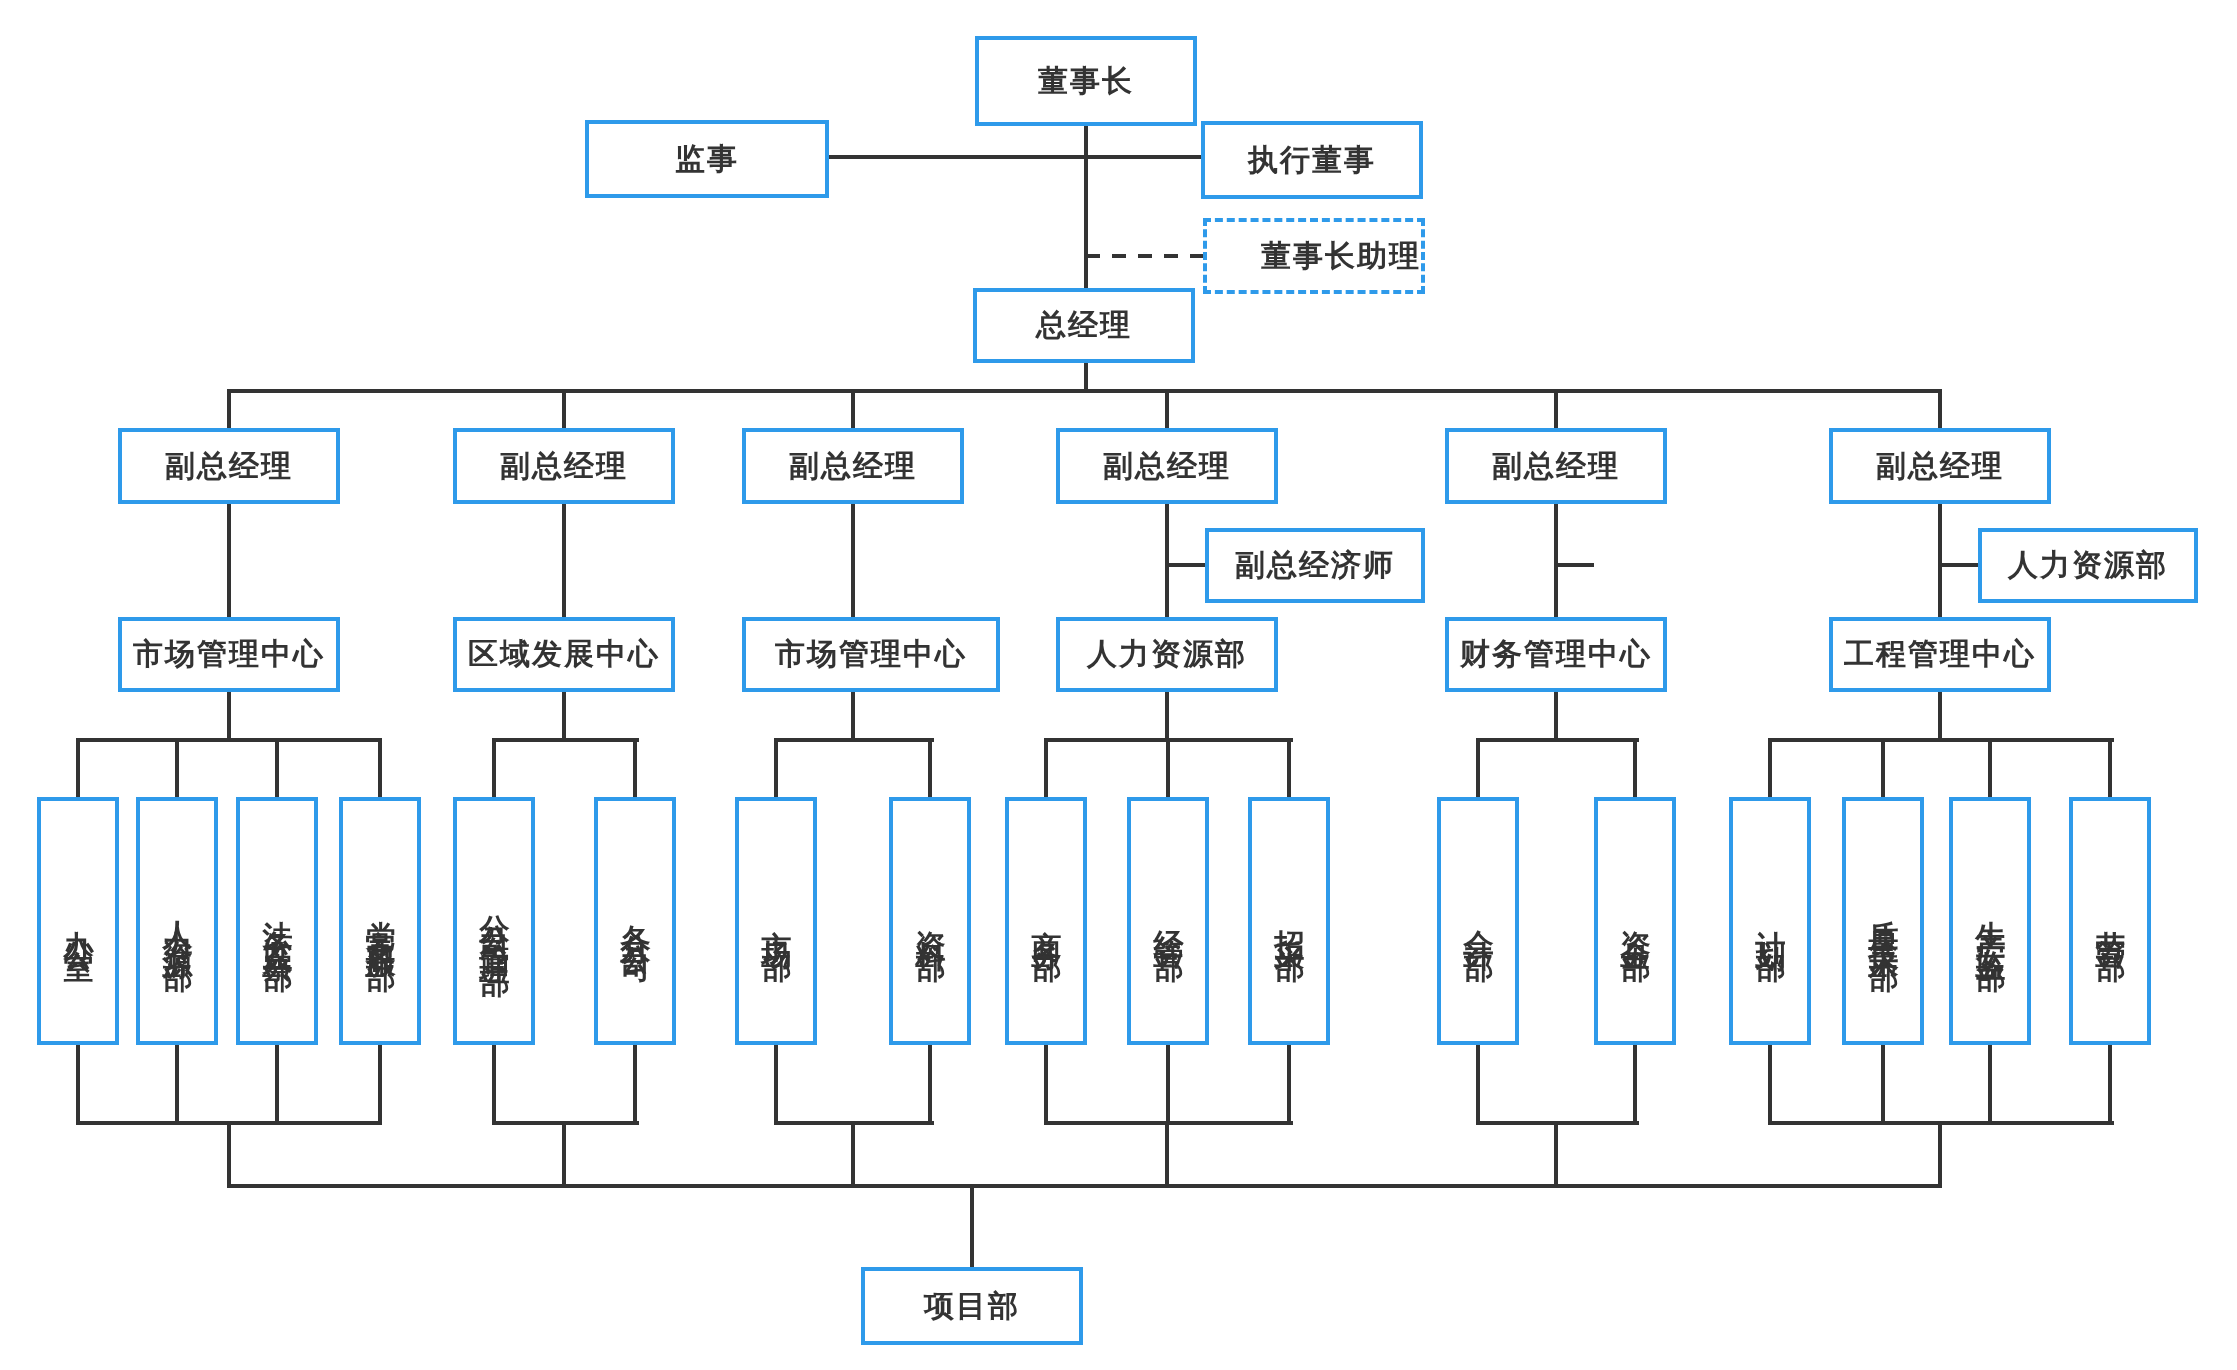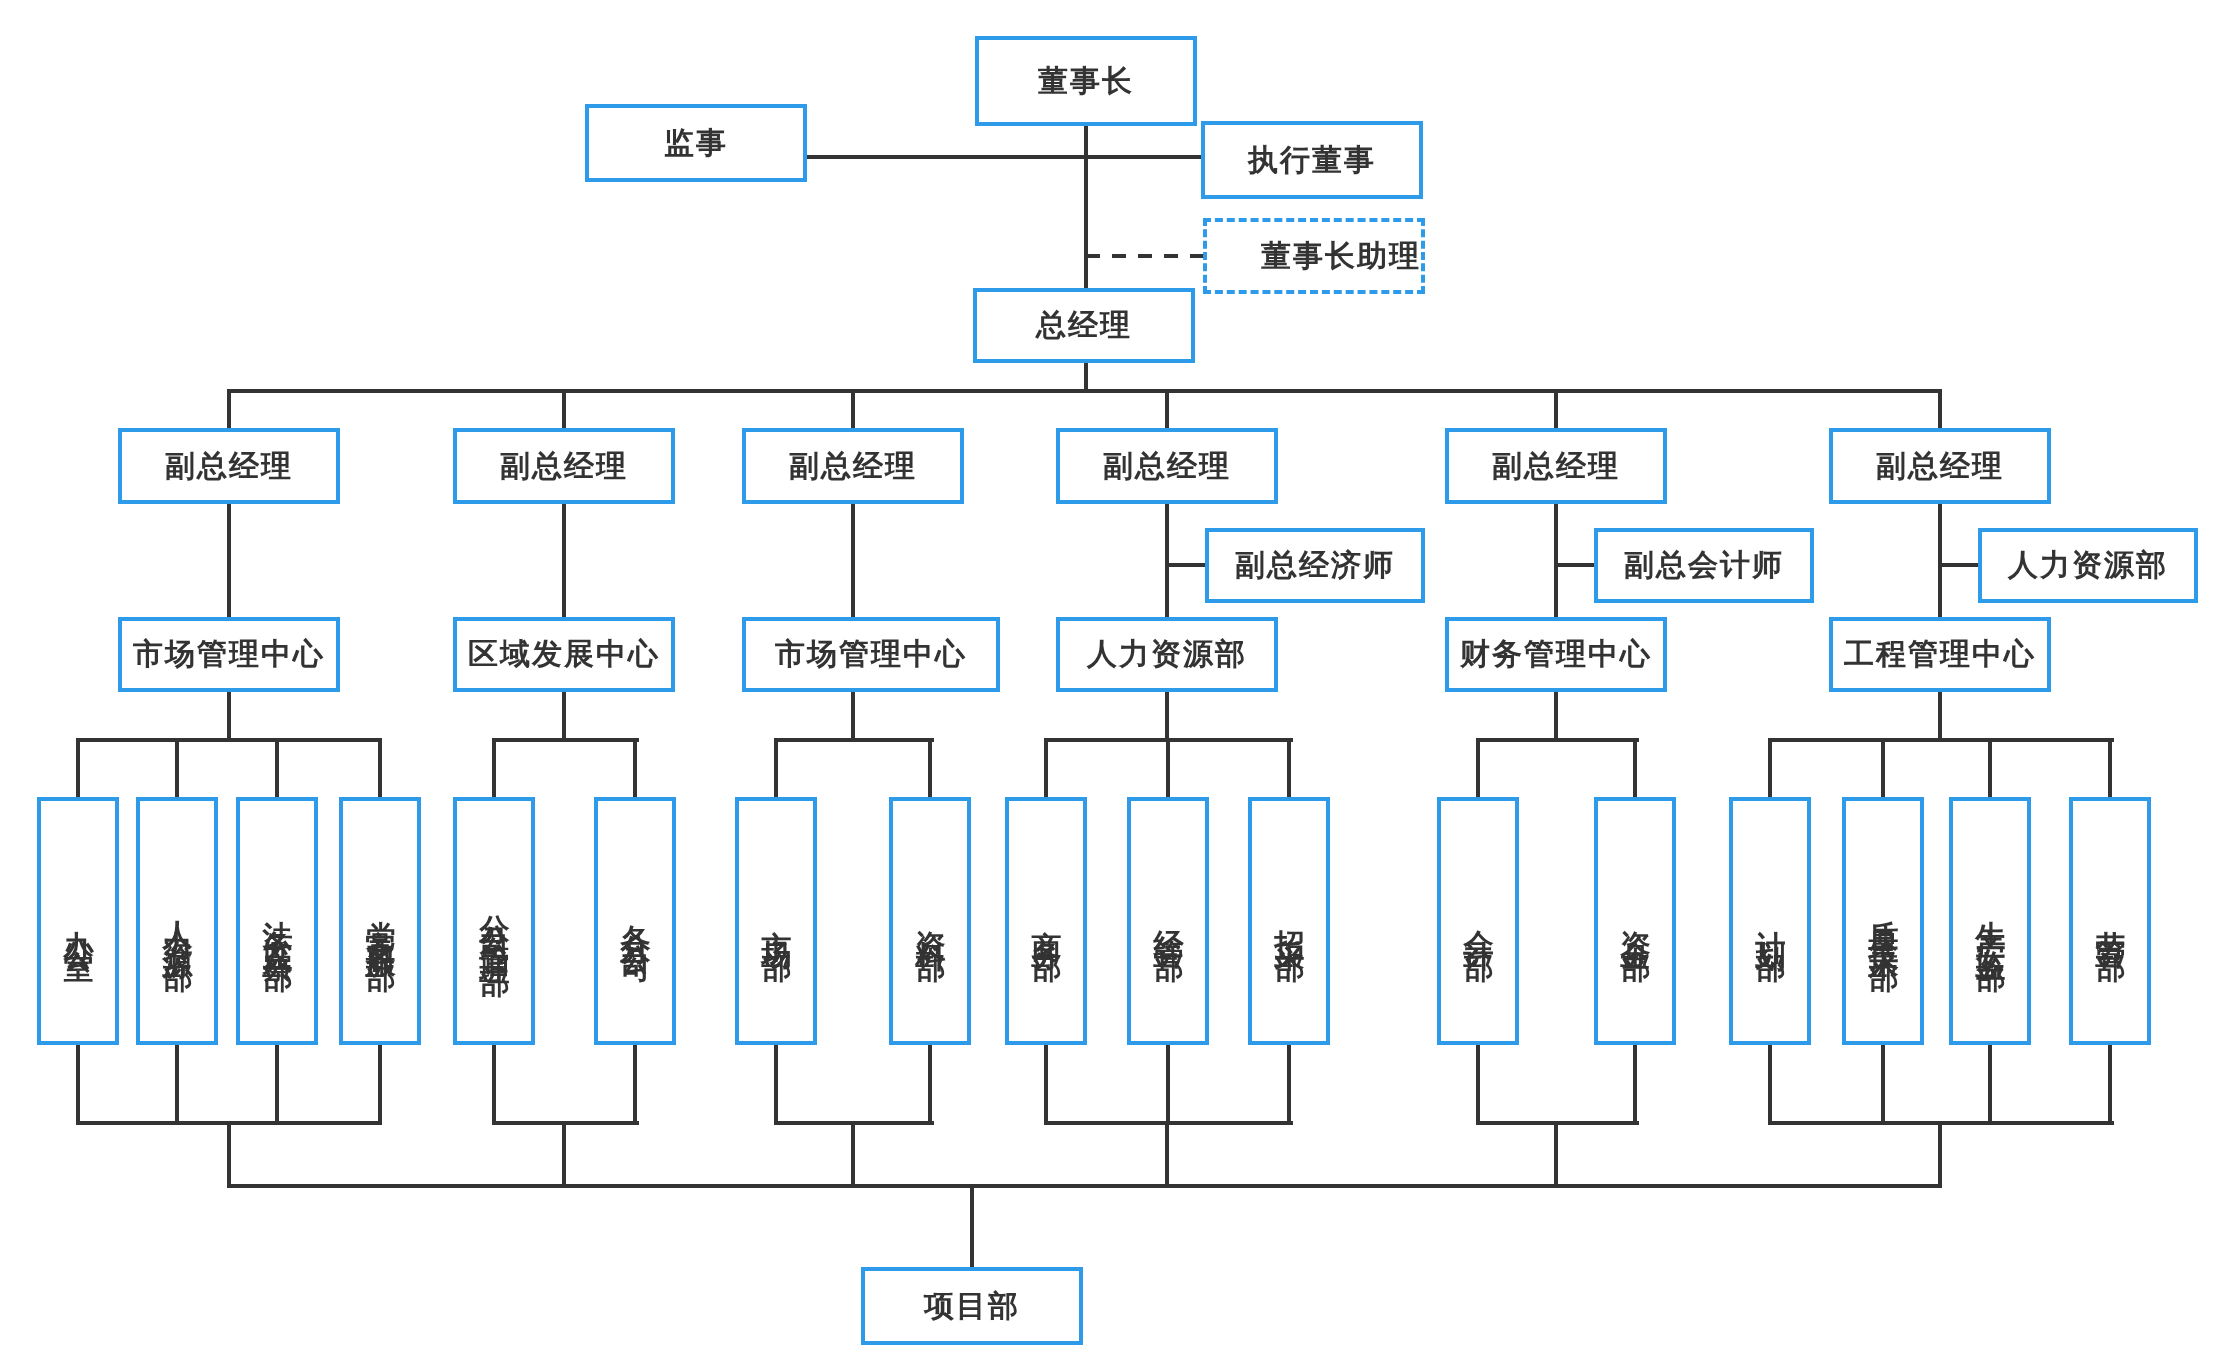--- a/index.html
+++ b/index.html
@@ -117,21 +117,21 @@
   <div class="vline" style="left:1165px;top:1121px;height:67px;"></div>
   <div class="vline" style="left:1554px;top:1121px;height:67px;"></div>
   <div class="vline" style="left:1938px;top:1121px;height:67px;"></div>
 
   <div class="hline" style="left:227px;top:1184px;width:1715px;"></div>
   <div class="vline" style="left:970px;top:1184px;height:83px;"></div>
 
   <div class="box" style="left:975px;top:36px;width:222px;height:90px;">
     <span class="lbl">董事长</span>
   </div>
-  <div class="box" style="left:585px;top:104px;width:222px;height:78px;">
+  <div class="box" style="left:585px;top:120px;width:244px;height:78px;">
     <span class="lbl">监事</span>
   </div>
   <div class="box" style="left:1201px;top:121px;width:222px;height:78px;">
     <span class="lbl">执行董事</span>
   </div>
   <div class="box dashed" style="left:1203px;top:218px;width:222px;height:76px;justify-content:flex-end;">
     <span class="lbl">董事长助理</span>
   </div>
   <div class="box" style="left:973px;top:288px;width:222px;height:75px;">
     <span class="lbl">总经理</span>
@@ -152,23 +152,20 @@
   <div class="box" style="left:1445px;top:428px;width:222px;height:76px;">
     <span class="lbl">副总经理</span>
   </div>
   <div class="box" style="left:1829px;top:428px;width:222px;height:76px;">
     <span class="lbl">副总经理</span>
   </div>
 
   <div class="box" style="left:1205px;top:528px;width:220px;height:75px;">
     <span class="lbl">副总经济师</span>
   </div>
-  <div class="box" style="left:1594px;top:528px;width:220px;height:75px;">
-    <span class="lbl">副总会计师</span>
-  </div>
   <div class="box" style="left:1978px;top:528px;width:220px;height:75px;">
     <span class="lbl">人力资源部</span>
   </div>
 
   <div class="box" style="left:118px;top:617px;width:222px;height:75px;">
     <span class="lbl">市场管理中心</span>
   </div>
   <div class="box" style="left:453px;top:617px;width:222px;height:75px;">
     <span class="lbl">区域发展中心</span>
   </div>

